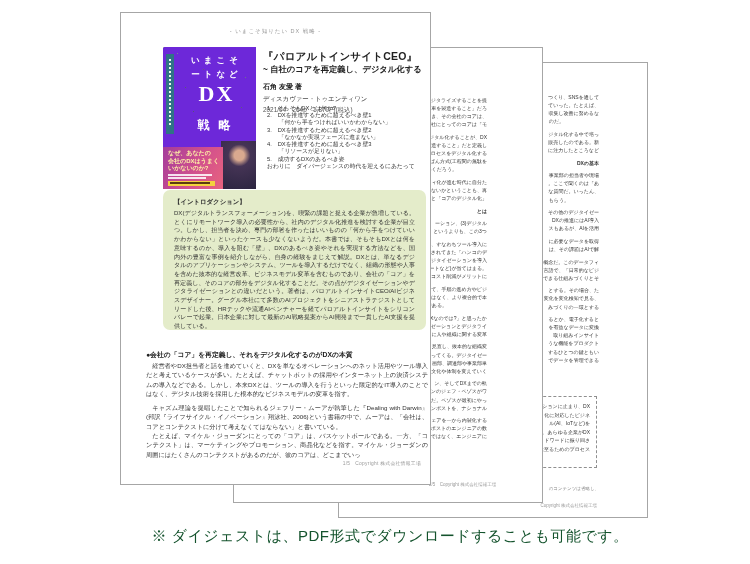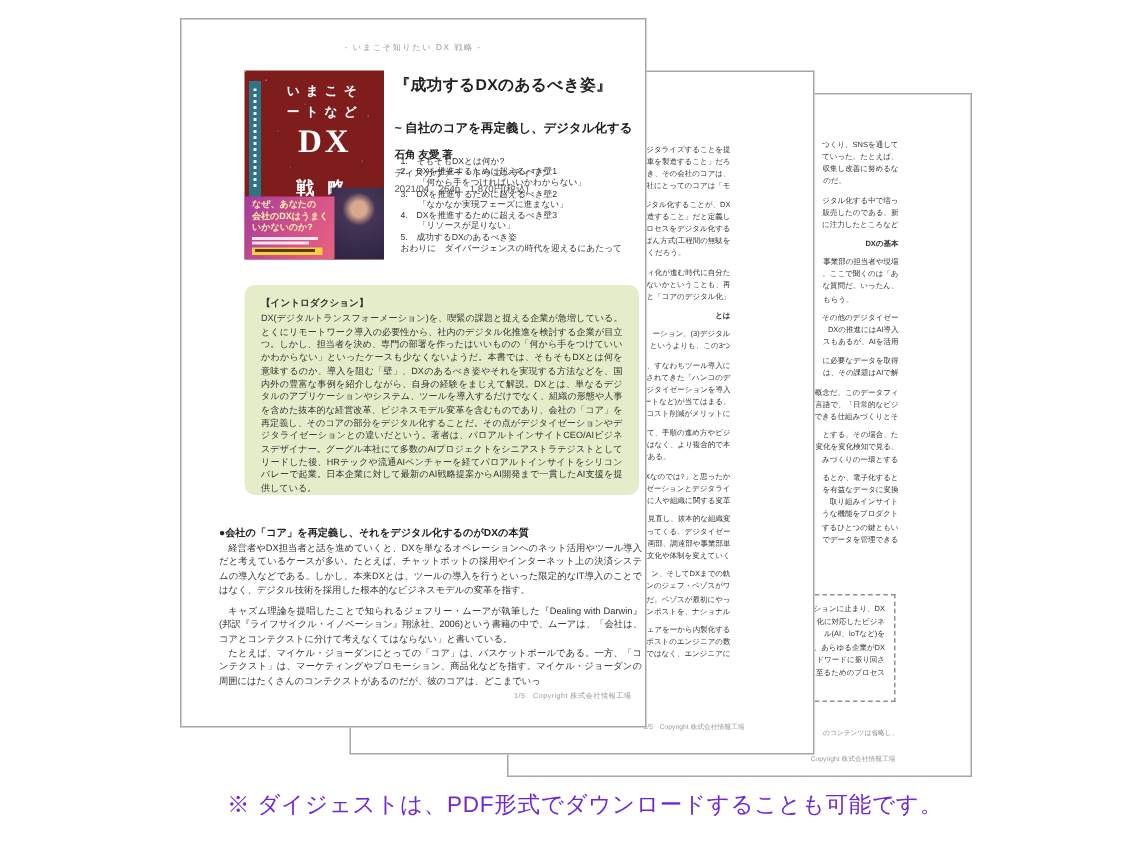--- a/index.html
+++ b/index.html
@@ -10,21 +10,21 @@
     color:#333;
   }
   .page{position:absolute;background:#fff;border:1px solid #a6a6a6;box-sizing:border-box}
   #page1{left:120px;top:12px;width:311px;height:473px;z-index:3}
   #page2{left:233px;top:47px;width:310px;height:456px;z-index:2}
   #page3{left:338px;top:62px;width:310px;height:456px;z-index:1}
 
   
   .rhead{position:absolute;top:15px;left:0;right:0;text-align:center;font-size:5.5px;color:#999;letter-spacing:1px}
 
-  .cover{position:absolute;left:42px;top:34px;width:93px;height:126px;background:#7f1d1d;overflow:hidden}
+  .cover{position:absolute;left:42px;top:34px;width:93px;height:142px;background:#6d28d9;overflow:hidden}
   .cover .stars{position:absolute;left:0;top:0;width:1px;height:1px;background:#9a9ab0;
     box-shadow:14px 6px #7d7d95,70px 10px #6c6c84,40px 22px #5f5f76,82px 30px #70708a,
                22px 40px #5a5a70,60px 52px #686880,30px 64px #565670,78px 60px #5e5e78}
   .cover-strip{position:absolute;left:3px;top:7px;width:8px;height:80px;background:#2f7386}
   .cover-strip:after{content:"";position:absolute;left:3px;top:5px;width:2px;height:66px;
     background:repeating-linear-gradient(to bottom,rgba(255,255,255,.9) 0 2px,rgba(255,255,255,0) 2px 4px)}
   .cover-t1,.cover-t2{position:absolute;left:16px;right:2px;text-align:center;color:#fff;
     font-size:8.5px;font-weight:bold;letter-spacing:4px}
   .cover-t1{top:8px}
   .cover-t2{top:22px}
@@ -39,21 +39,21 @@
   .cover-pink .bar{height:1.5px;background:rgba(255,255,255,.85);margin-top:1.5px}
   .cover-pink .bar.b1{width:44px}
   .cover-pink .bar.b2{width:38px}
   .cover-pink .yellow{width:47px;height:5px;background:#f3d23e;margin-top:2px;position:relative}
   .cover-pink .yellow:after{content:"";position:absolute;left:2px;top:1.5px;width:40px;height:2px;background:#5c3a10}
   .cover-photo{position:absolute;right:0;bottom:0;width:35px;height:48px;
     background:radial-gradient(circle at 52% 30%, #d9a98f 0 5px, #453455 11px, #2b2440 100%)}
 
   .info{position:absolute;left:142px;top:37px;width:166px;color:#222}
   .title{font-size:10.5px;font-weight:bold;letter-spacing:.2px}
-  .subtitle{font-size:8.3px;font-weight:bold;margin-top:16px}
+  .subtitle{font-size:8.3px;font-weight:bold;margin-top:0}
   .author{font-size:7px;font-weight:bold;margin-top:7px}
   .publisher{font-size:6.4px;margin-top:3px;color:#333}
   .pubinfo{font-size:6.4px;margin-top:2px;color:#555}
 
   .toc{position:absolute;left:146px;top:92px;font-size:5.8px;line-height:1.25;color:#333;white-space:nowrap}
 
   .intro-box{position:absolute;left:42px;top:177px;width:263px;height:140px;background:#e4ecca;
     border-radius:7px;padding:8px 11px;box-sizing:border-box;overflow:hidden;color:#333}
   .intro-head{font-size:6.4px;font-weight:bold;margin-bottom:2px}
   .intro-body{font-size:6.05px;line-height:1.44;text-align:justify}
@@ -72,21 +72,21 @@
   .bold{font-weight:bold}
   #strip2{right:55px;top:48px;width:96px}
   #strip3{right:48px;top:30px;width:96px}
   .footer2{position:absolute;left:195px;top:434px;font-size:4.5px;color:#999;white-space:nowrap}
   .box3{position:absolute;right:50px;top:333px;width:130px;height:72px;border:1px dashed #8f8f8f;
     box-sizing:border-box;padding:5px 6px;text-align:right;font-size:5px;line-height:1.72;color:#333;white-space:nowrap;overflow:hidden}
   .note3{position:absolute;right:48px;top:423px;font-size:4.5px;color:#8a8a8a;white-space:nowrap}
   .footer3{position:absolute;right:50px;top:440px;font-size:4.5px;color:#999;white-space:nowrap}
 
   .caption{position:absolute;left:30px;right:0;top:527px;text-align:center;z-index:5;
-    font-size:15px;color:#6d28d9;letter-spacing:.5px}
+    font-size:15px;color:#14532d;letter-spacing:.5px}
 </style>
 </head>
 <body>
 
 <div class="page" id="page3">
   <div class="strip" id="strip3">
 
   <div class="frag">つくり、SNSを通して</div>
       <div class="frag">ていった。たとえば、</div>
       <div class="frag">収集し改善に努めるな</div>
@@ -189,21 +189,21 @@
       <div class="tag">なぜ、あなたの</div>
       <div class="tag">会社のDXはうまく</div>
       <div class="tag">いかないのか?</div>
       <div class="bar b1"></div>
       <div class="bar b2"></div>
       <div class="yellow"></div>
     </div>
   </div>
 
   <div class="info">
-    <div class="title">『成功するDXのあるべき姿』</div>
+    <div class="title">『パロアルトインサイトCEO』</div>
     <div class="subtitle">~ 自社のコアを再定義し、デジタル化する</div>
     <div class="author">石角 友愛 著</div>
     <div class="publisher">ディスカヴァー・トゥエンティワン</div>
     <div class="pubinfo">2021/04　264p　1,870円(税込)</div>
   </div>
 
   <div class="toc">
 
   <div class="toc-item">1.　そもそもDXとは何か?</div>
       <div class="toc-item">2.　DXを推進するために超えるべき壁1</div>

